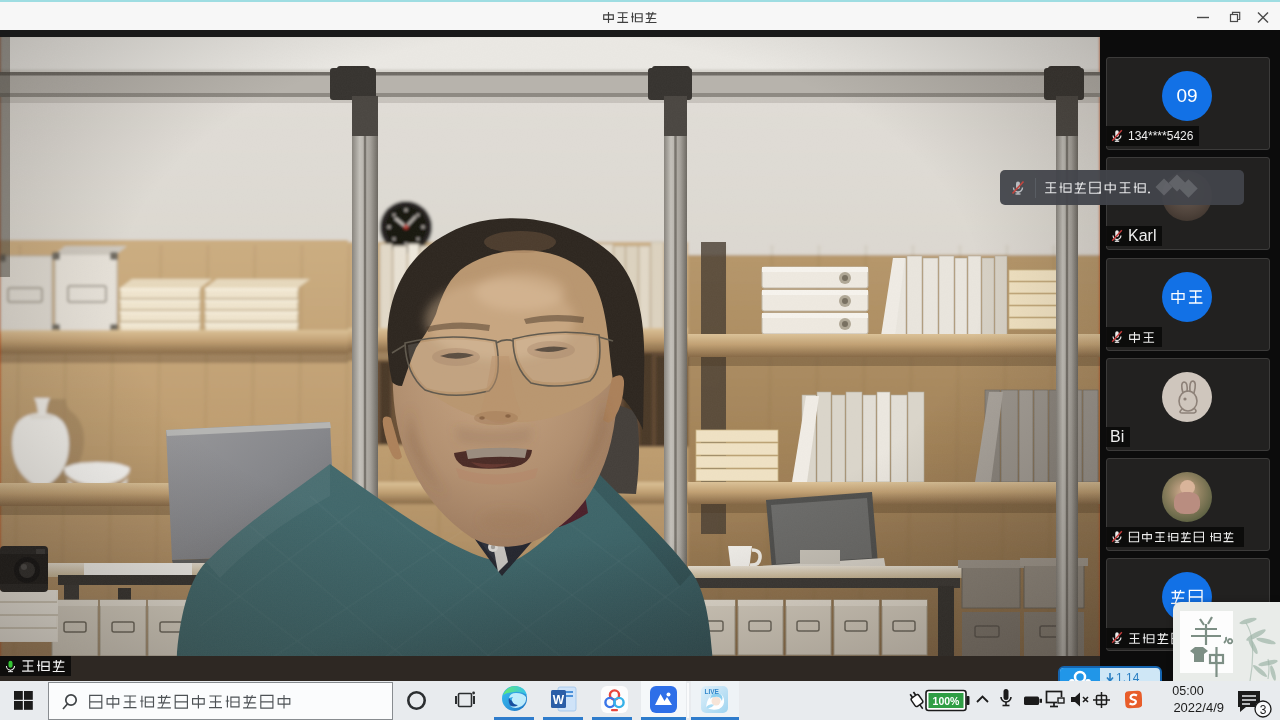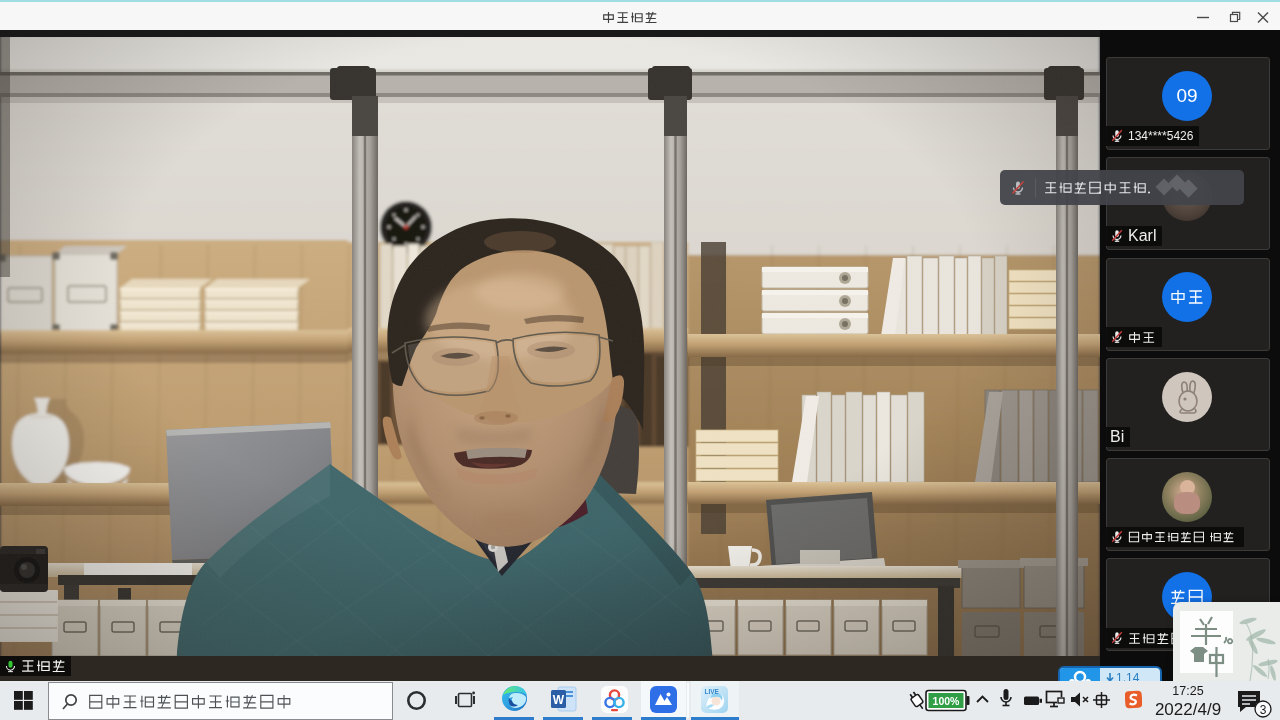--- a/index.html
+++ b/index.html
@@ -1,16 +1,16 @@
 <!DOCTYPE html>
 <html><head><meta charset="utf-8"><style>
 *{margin:0;padding:0;box-sizing:border-box}
 html,body{width:1280px;height:720px;overflow:hidden;background:#000;font-family:"Liberation Sans",sans-serif}
 .abs{position:absolute}
-#root{position:relative;width:1280px;height:720px;background:#0f172a}
+#root{position:relative;width:1280px;height:720px;background:#c2410c}
 .lbl{position:absolute;left:0;display:flex;align-items:center;gap:4px;background:rgba(8,8,8,0.85);height:20px;padding:0 6px 0 4px}
 </style></head><body>
 <div id="root">
 <div class="abs" style="left:0;top:0;width:1280px;height:30px;background:#f7f7f7;border-top:2px solid #9edde2">
 <div class="abs" style="left:602px;top:9px">
         <svg width="58" height="13" viewBox="0 0 58 13" style="display:block">
           <path d="M1.7,3.9L11.3,3.9L11.3,8.4L1.7,8.4Z M6.5,1.0L6.5,12.0 M15.6,1.7L25.7,1.7 M16.1,6.5L25.2,6.5 M15.3,11.3L26.1,11.3 M20.7,1.7L20.7,11.3 M30.5,1.5L30.5,11.3 M29.1,5.9L31.9,5.9 M33.4,2.7L40.1,2.7L40.1,10.7L33.4,10.7Z M33.4,6.7L40.1,6.7 M43.7,2.9L54.3,2.9 M44.2,7.5L53.8,7.5 M43.5,11.5L54.5,11.5 M51.1,1.0L46.6,12.0 M46.8,1.0L46.8,7.5" stroke="#3f3f3f" stroke-width="1.15" fill="none"></path>
         </svg>
       </div>
 <svg class="abs" style="left:1190px;top:0" width="90" height="30" viewBox="0 0 90 30">
@@ -734,22 +734,22 @@
 <svg class="abs" style="left:1092px;top:10px" width="19" height="18" viewBox="0 0 19 18">
 <g fill="none" stroke="#1b1b1b" stroke-width="1.5">
 <rect x="4.5" y="4.5" width="10" height="9" rx="1"></rect>
 <path d="M1 9 h17 M9.5 1 v16"></path>
         </g>
       </svg>
 <svg class="abs" style="left:1125px;top:8px" width="17" height="21" viewBox="0 0 17 21">
 <rect x="0" y="2" width="17" height="17" rx="4" fill="#e85d2a" transform="rotate(-4 8 10)"></rect>
 <path d="M12 6.5 Q8 4.5 6 7 Q4.5 9.5 8 10.5 Q12 11.5 10.5 14 Q8.5 16.5 4.5 14.5" stroke="#fff" stroke-width="2.2" fill="none"></path>
       </svg>
-<div class="abs" style="left:1158px;top:3px;width:60px;height:15px;color:#1b1b1b;font-size:12.5px;text-align:center">17:25</div>
-<div class="abs" style="left:1152px;top:19px;width:72px;height:15px;color:#1b1b1b;font-size:17px;text-align:center">2022/4/9</div>
+<div class="abs" style="left:1158px;top:3px;width:60px;height:15px;color:#1b1b1b;font-size:12.5px;text-align:center">05:00</div>
+<div class="abs" style="left:1152px;top:19px;width:72px;height:15px;color:#1b1b1b;font-size:13px;text-align:right">2022/4/9</div>
 <svg class="abs" style="left:1236px;top:8px" width="36" height="30" viewBox="0 0 36 30">
 <path d="M2 2 h22 v16 h-14 l-6 5 v-5 h-2 Z" fill="#1b1b1b"></path>
 <g stroke="#e8ebee" stroke-width="1.5">
           <line x1="6" y1="7" x2="20" y2="7"></line>
           <line x1="6" y1="11" x2="20" y2="11"></line>
           <line x1="6" y1="15" x2="14" y2="15"></line>
         </g>
 <circle cx="27" cy="20" r="8" fill="#fafbfc" stroke="#1b1b1b" stroke-width="1.3"></circle>
 <text x="27" y="24.5" font-size="12" fill="#1b1b1b" text-anchor="middle" font-family="Liberation Sans">3</text>
       </svg>

